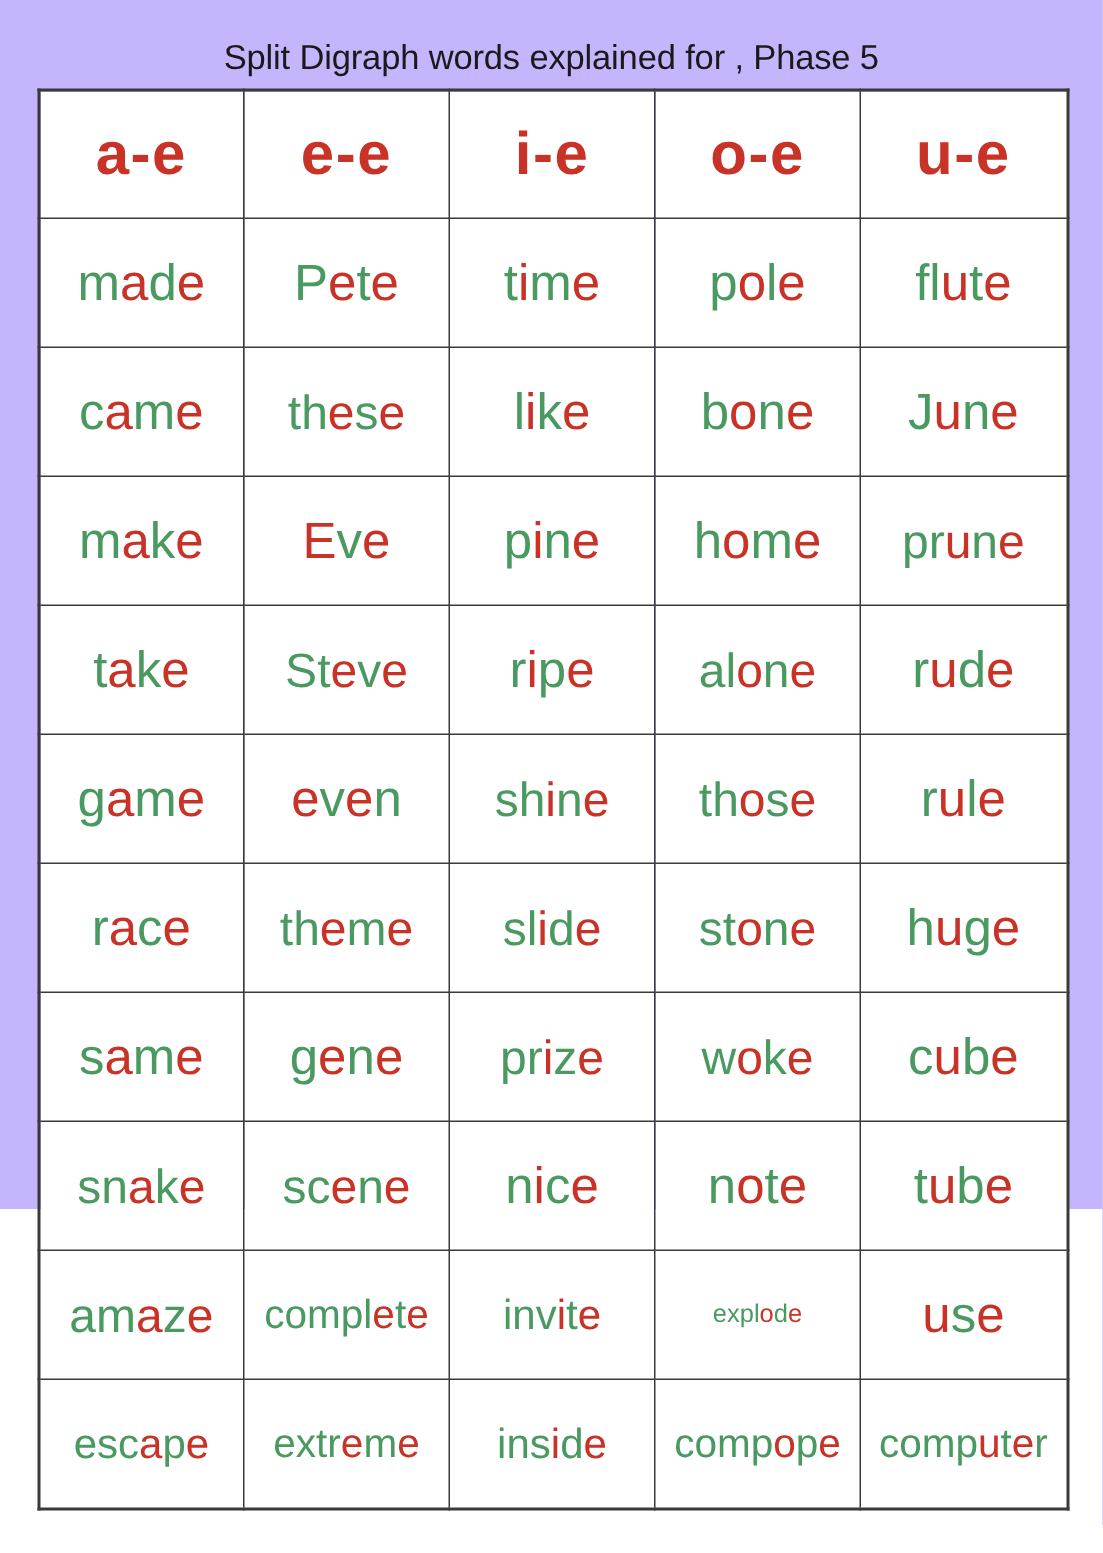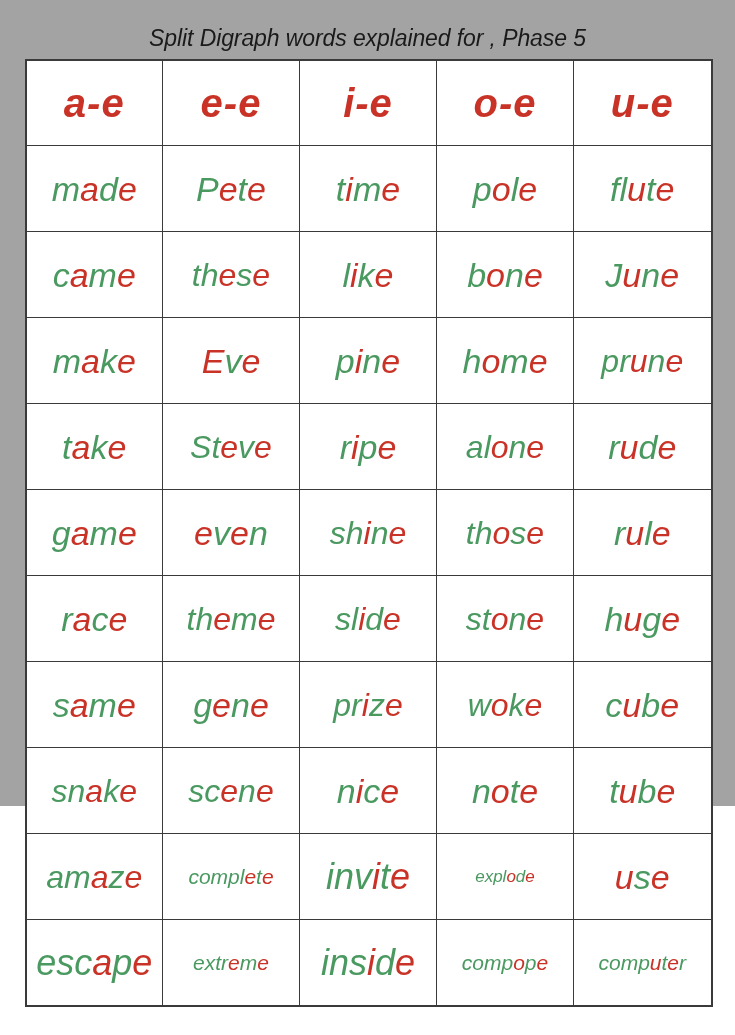--- a/index.html
+++ b/index.html
@@ -12,22 +12,21 @@
     height: 1035px;
     background: #ffffff;
     font-family: "Liberation Sans", sans-serif;
     overflow: hidden;
   }
   .page {
     position: relative;
     width: 735px;
     height: 806px;
     box-sizing: border-box;
-    background: #a3a3a3;
-    font-style: italic;
+    background: #c4b5fd;
   }
   .title {
     text-align: center;
     font-family: "Liberation Sans", sans-serif;
     font-size: 23px;
     font-weight: 400;
     color: #1a1a1a;
     letter-spacing: -0.1px;
     padding-top: 26px;
     padding-bottom: 8px;
@@ -73,23 +72,23 @@
   }
   .word {
     font-family: "Liberation Sans", sans-serif;
     font-weight: 400;
     line-height: 1;
     display: inline-block;
     letter-spacing: 0px;
   }
   .sz-xl { font-size: 34px; }
   .sz-lg { font-size: 32px; }
-  .sz-md { font-size: 36px; }
+  .sz-md { font-size: 28px; }
   .sz-sm { font-size: 17px; }
-  .sz-xs { font-size: 21px; }
+  .sz-xs { font-size: 27px; }
   .g { color: #4a9960; }
   .r { color: #c93226; }
   .footer {
     text-align: center;
     font-family: "Liberation Sans", sans-serif;
     font-size: 10px;
     color: #2b2b2b;
     padding-top: 5px;
     letter-spacing: -0.1px;
   }

